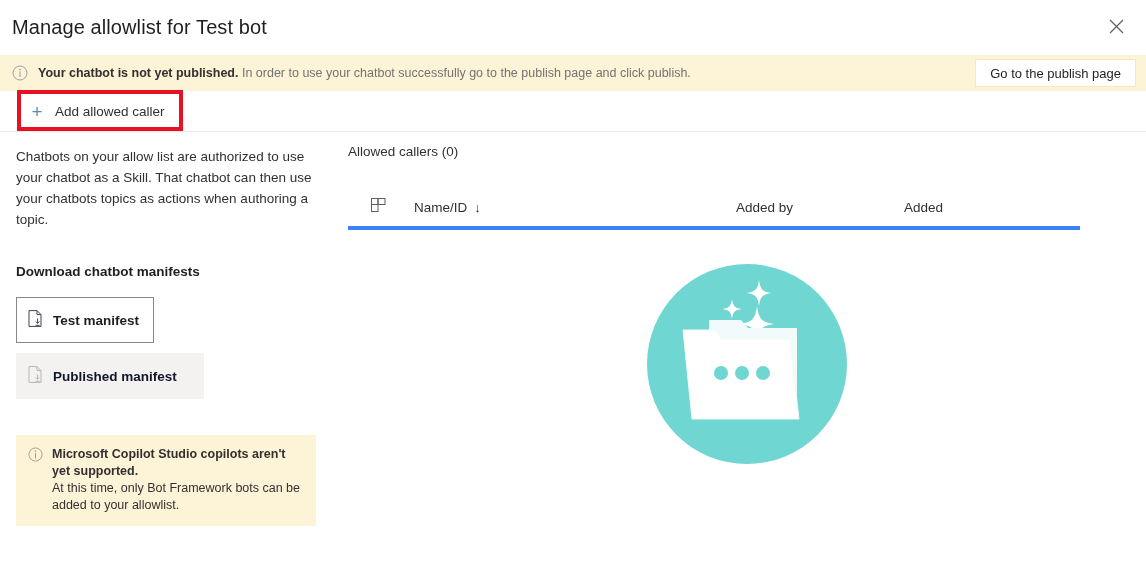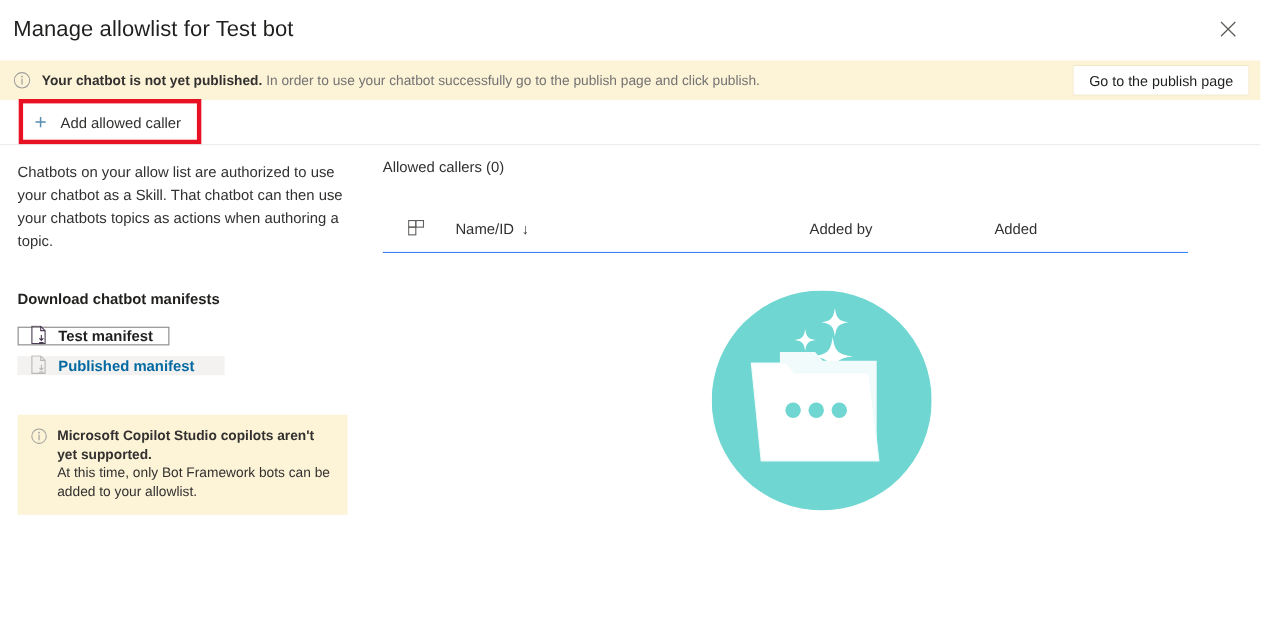--- a/index.html
+++ b/index.html
@@ -156,35 +156,35 @@
   .learn-link {
     color: #0f6b8f;
     text-decoration: underline;
     cursor: pointer;
   }
   .manifest-btn {
     margin-top: 18px;
     display: flex;
     align-items: center;
     gap: 10px;
-    height: 17px;
+    height: 46px;
     padding: 0 14px 0 11px;
     background: #ffffff;
     border: 1px solid #8a8886;
     font-family: "Liberation Sans", sans-serif;
     font-size: 13.5px;
     font-weight: 600;
     color: #201f1e;
     cursor: pointer;
   }
   .manifest-btn.disabled {
     margin-top: 10px;
     background: #f3f2f1;
     border: 1px solid #f3f2f1;
-    color: #0369a1;
+    color: #0f172a;
     cursor: default;
     padding-right: 26px;
   }
   .infobox {
     margin-top: 36px;
     background: #fdf3d7;
     padding: 11px 12px 12px 12px;
     display: flex;
     gap: 9px;
     width: 300px;
@@ -205,21 +205,21 @@
   .list-title {
     font-size: 13.5px;
     color: #323130;
     margin: 0 0 0 0;
     padding-left: 0;
   }
   .table-head {
     display: flex;
     height: 42px;
     margin-top: 29px;
-    border-bottom: 1px solid #3b82f6;
+    border-bottom: 4px solid #3b82f6;
     margin-right: 66px;
   }
   .th {
     font-size: 13.5px;
     color: #323130;
     display: flex;
     align-items: center;
     gap: 7px;
   }
   .th.col-icon { width: 66px; justify-content: center; padding-right: 6px;}

